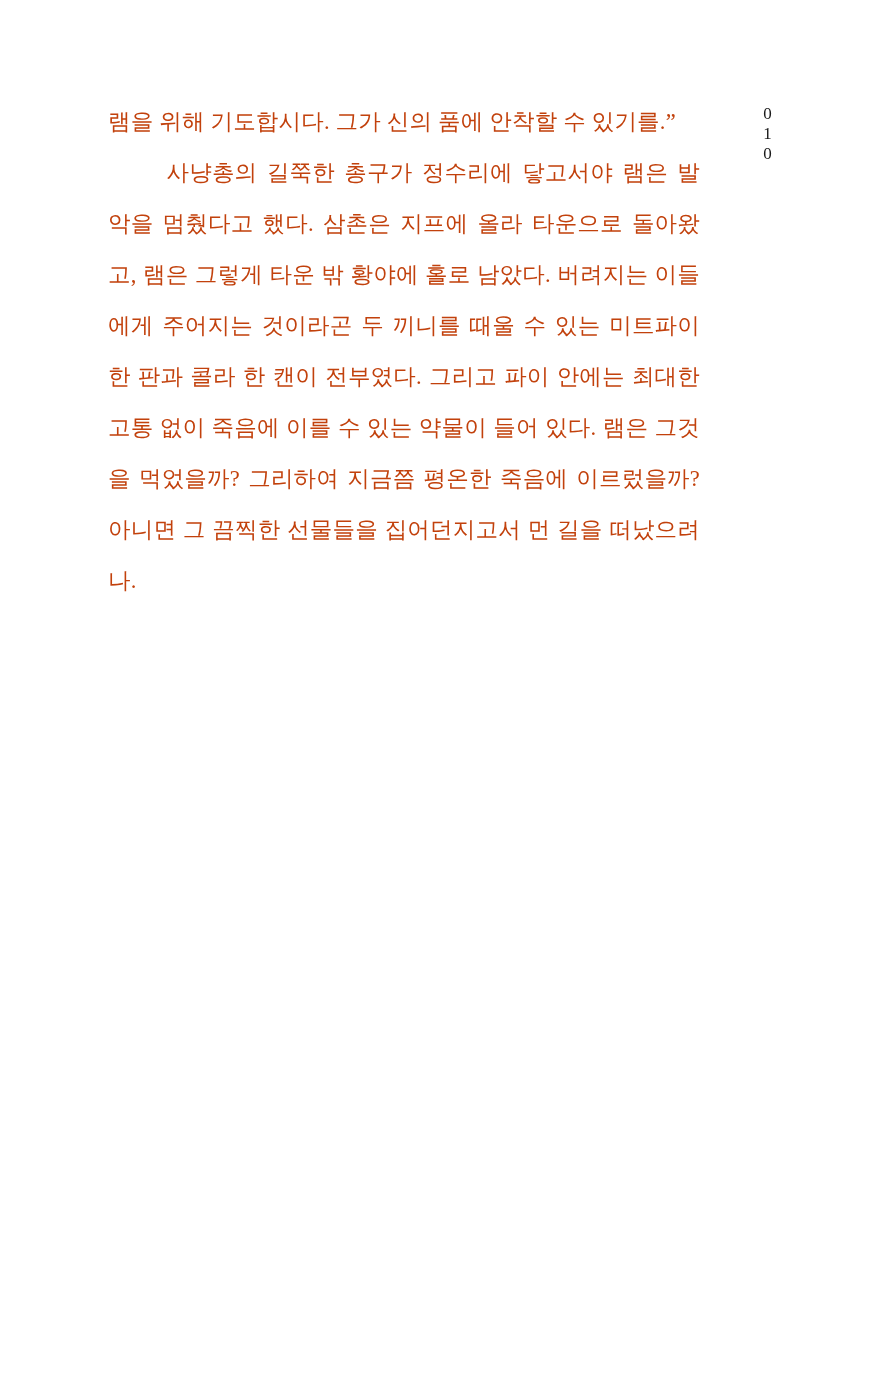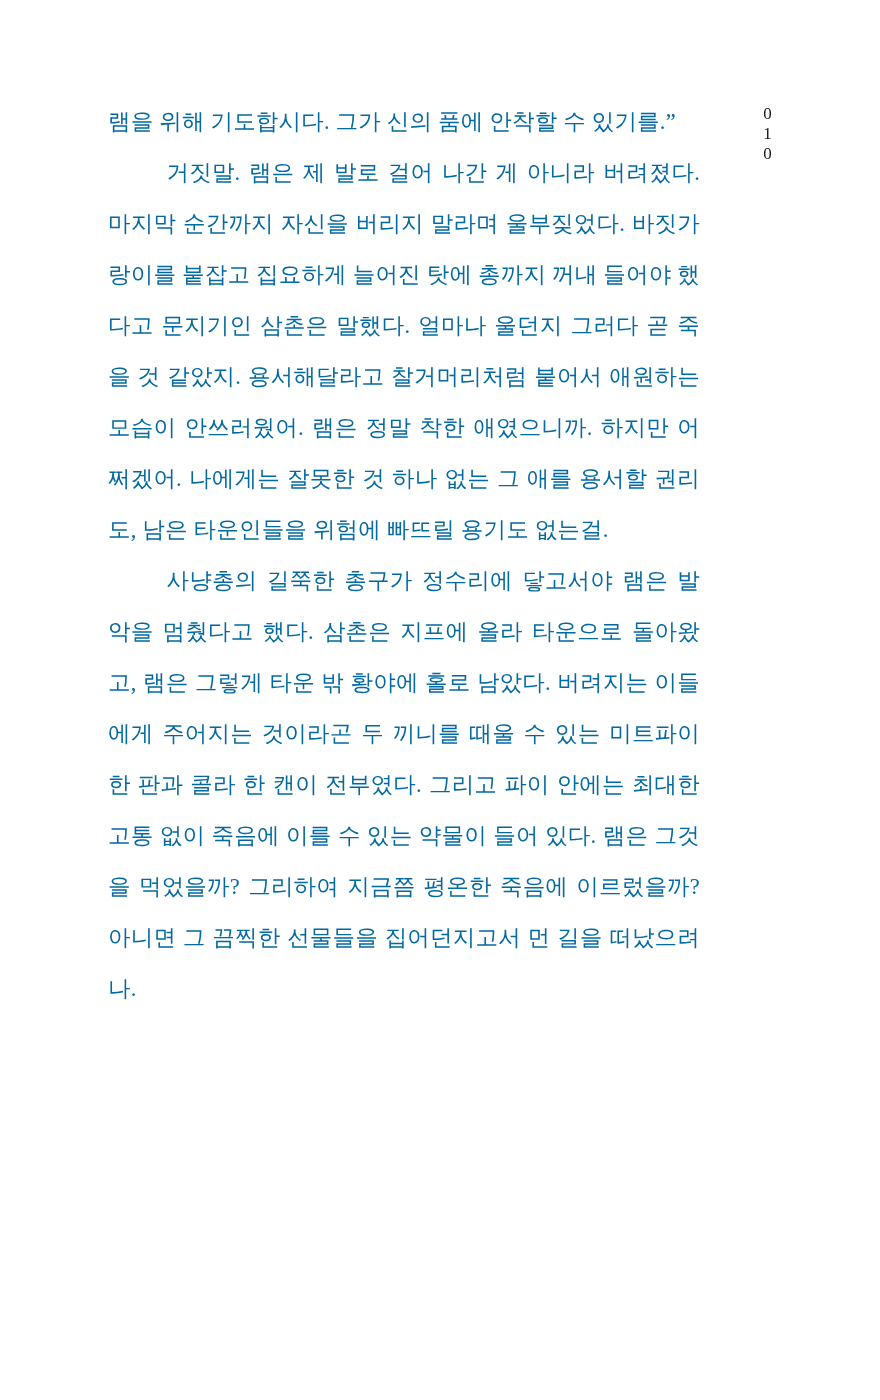--- a/index.html
+++ b/index.html
@@ -29,21 +29,21 @@
     top: 96px;
     width: 592px;
   }
   .para {
     font-size: 22.5px;
     line-height: 51px;
     letter-spacing: 0.2px;
     text-align: justify;
     text-justify: inter-character;
     margin: 0;
-    color: #0369a1;
+    color: #c2410c;
   }
   .para + .para {
     margin-top: 0;
   }
   .indent {
     text-indent: 2.6em;
   }
   .page-number {
     position: absolute;
     left: 758px;
@@ -59,17 +59,16 @@
 </style>
 </head>
 <body>
 
 <div class="page">
 
   <div class="page-number">010</div>
 
   <div class="text-column">
     <p class="para">램을 위해 기도합시다. 그가 신의 품에 안착할 수 있기를.”</p>
-    <p class="para indent">거짓말. 램은 제 발로 걸어 나간 게 아니라 버려졌다. 마지막 순간까지 자신을 버리지 말라며 울부짖었다. 바짓가랑이를 붙잡고 집요하게 늘어진 탓에 총까지 꺼내 들어야 했다고 문지기인 삼촌은 말했다. 얼마나 울던지 그러다 곧 죽을 것 같았지. 용서해달라고 찰거머리처럼 붙어서 애원하는 모습이 안쓰러웠어. 램은 정말 착한 애였으니까. 하지만 어쩌겠어. 나에게는 잘못한 것 하나 없는 그 애를 용서할 권리도, 남은 타운인들을 위험에 빠뜨릴 용기도 없는걸.</p>
     <p class="para indent">사냥총의 길쭉한 총구가 정수리에 닿고서야 램은 발악을 멈췄다고 했다. 삼촌은 지프에 올라 타운으로 돌아왔고, 램은 그렇게 타운 밖 황야에 홀로 남았다. 버려지는 이들에게 주어지는 것이라곤 두 끼니를 때울 수 있는 미트파이 한 판과 콜라 한 캔이 전부였다. 그리고 파이 안에는 최대한 고통 없이 죽음에 이를 수 있는 약물이 들어 있다. 램은 그것을 먹었을까? 그리하여 지금쯤 평온한 죽음에 이르렀을까? 아니면 그 끔찍한 선물들을 집어던지고서 먼 길을 떠났으려나.</p>
   </div>
 
 </div>
 
 </body></html>

